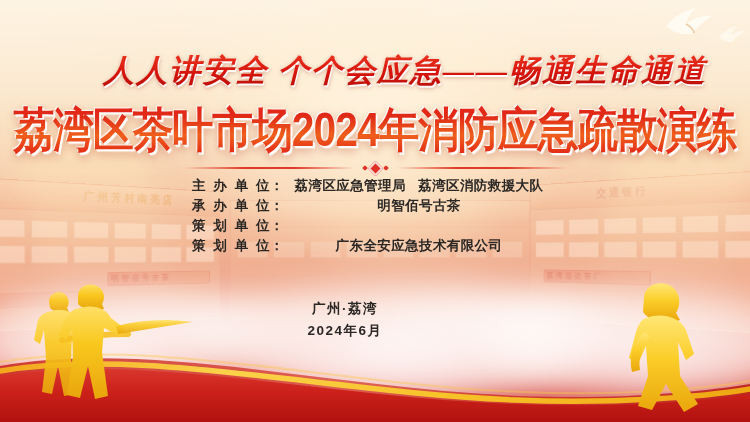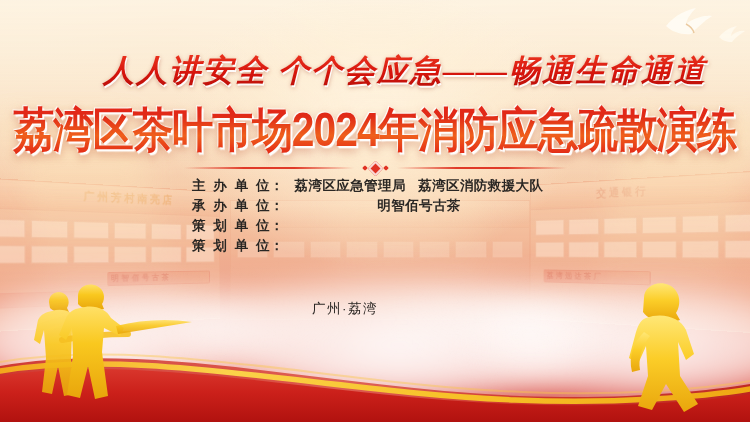--- a/index.html
+++ b/index.html
@@ -157,21 +157,21 @@
   .orow { display:flex; width:366px; }
   .olabel { width:78px; flex:none; text-align:justify; text-align-last:justify; }
   .ocolon { width:10px; flex:none; }
   .oval   { flex:1; white-space:pre;text-align:center; }
   .oval.indent { padding-left:0; }
 
   
   .footer {
     position:absolute; top:298px; left:0; width:690px; z-index:20;
     text-align:center; color:#2b2724;
-    font-size:13.5px; font-weight:normal; line-height:22px; letter-spacing:1.5px;
+    font-size:13.5px; font-weight:bold; line-height:22px; letter-spacing:1.5px;
   }
 </style>
 </head>
 <body>
 
 <div id="poster">
 
   <div class="photo-layer">
 
     <div class="bldg left">
@@ -358,20 +358,22 @@
       <span class="ocolon">：</span>
       <span class="oval">明智佰号古茶</span>
     </div>
     <div class="orow">
       <span class="olabel">策划单位</span>
       <span class="ocolon">：</span>
     </div>
     <div class="orow">
       <span class="olabel">策划单位</span>
       <span class="ocolon">：</span>
+      <span class="oval">广东全安应急技术有限公司</span>
     </div>
   </div>
 
   <div class="footer">
     <div>广州·荔湾</div>
+    <div>2024年6月</div>
   </div>
 
 </div>
 
 </body></html>

